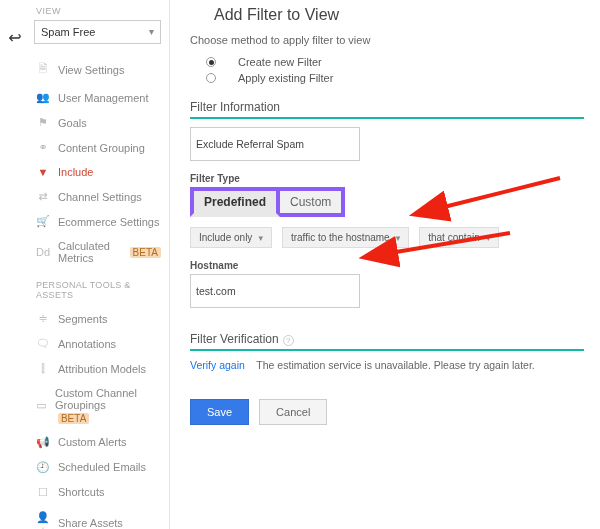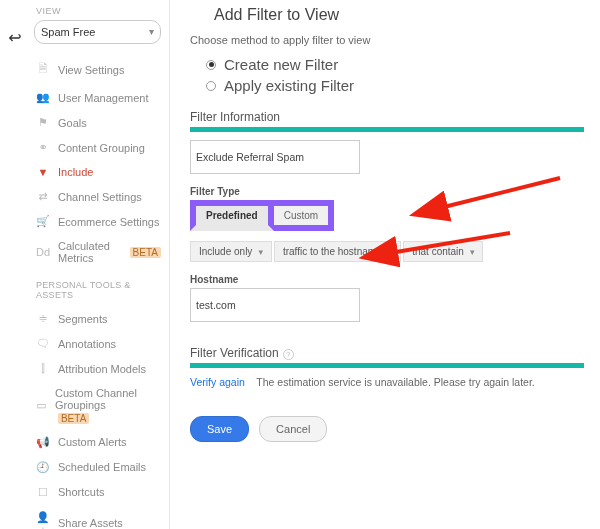--- a/index.html
+++ b/index.html
@@ -2,49 +2,49 @@
 <html><head>
 <meta charset="utf-8">
 <style>
   * { box-sizing: border-box; margin: 0; padding: 0; }
   body { font-family: Arial, Helvetica, sans-serif; font-size: 11px; color: #555; background: #fff; width: 600px; }
   .container { display: flex; }
   .back-col { width: 30px; padding-top: 28px; text-align: center; }
   .back-arrow { font-size: 16px; color: #333; cursor: pointer; display: inline-block; }
   .sidebar { width: 140px; border-right: 1px solid #e5e5e5; padding: 6px 4px 10px 0; }
   .view-label { font-size: 9px; color: #aaa; letter-spacing: 0.5px; padding: 0 0 4px 6px; }
-  .view-select { margin: 0 4px 10px 4px; border: 1px solid #ccc; border-radius: 10px; padding: 5px 6px; font-size: 11px; color: #333; cursor: pointer; position: relative; background:#fff; }
+  .view-select { margin: 0 4px 10px 4px; border: 1px solid #ccc; border-radius: 0; padding: 5px 6px; font-size: 11px; color: #333; cursor: pointer; position: relative; background:#fff; }
   .view-select:after { content: "▾"; position: absolute; right: 6px; top: 5px; color: #888; font-size: 10px; }
   .side-item { display: flex; align-items: center; padding: 6px 4px 6px 6px; color: #888; cursor: pointer; gap: 8px; }
   .side-item .icon { width: 14px; text-align: center; color: #bbb; font-size: 11px; }
   .side-item.active { color: #d14836; }
   .side-item.active .icon { color: #d14836; }
   .side-section { font-size: 9px; color: #aaa; letter-spacing: 0.3px; padding: 10px 6px 6px 6px; }
   .beta { display: inline-block; font-size: 10px; background: #f7d7b4; color: #b36b1e; padding: 0 3px; border-radius: 2px; margin-left: 3px; vertical-align: middle; }
   .main { flex: 1; padding: 6px 16px 20px 20px; }
   h1 { font-size: 16px; color: #444; font-weight: normal; margin-bottom: 10px; margin-left: 24px; }
   .sub { font-size: 11px; color: #666; margin-bottom: 8px; }
-  .radio-row { display: flex; align-items: center; gap: 8px; padding: 2px 0 2px 16px; font-size: 15px; color: #555; }
+  .radio-row { display: flex; align-items: center; gap: 22px; padding: 2px 0 2px 16px; font-size: 11px; color: #555; }
   .radio { width: 10px; height: 10px; border: 1px solid #999; border-radius: 50%; display: inline-block; position: relative; }
   .radio.filled:after { content:""; position:absolute; inset:1.5px; background:#333; border-radius:50%; }
-  .section-title { font-size: 12px; color: #555; border-bottom: 5px solid #14b8a6; padding-bottom: 3px; margin-top: 14px; margin-bottom: 8px; }
+  .section-title { font-size: 12px; color: #555; border-bottom: 2px solid #14b8a6; padding-bottom: 3px; margin-top: 14px; margin-bottom: 8px; }
   .field-label { font-size: 10px; font-weight: bold; color: #555; margin-bottom: 3px; }
   .text-input { width: 170px; border: 1px solid #ccc; padding: 10px 5px; font-size: 10.5px; color: #444; }
   .tabs { display: flex; margin-bottom: 10px; }
-  .tab { background: #f1f1f1; border: 6px solid #8b5cf6; padding: 4px 10px; font-size: 10px; color: #666; cursor: pointer; }
+  .tab { background: #f1f1f1; border: 4px solid #8b5cf6; padding: 4px 10px; font-size: 12px; color: #666; cursor: pointer; }
   .tab.active { background: #e8e8e8; color: #333; font-weight: bold; border-bottom-color:#e8e8e8; }
   .tab + .tab { border-left: none; }
-  .dd-row { display: flex; gap: 2px; align-items: center; margin-bottom: 12px; }
+  .dd-row { display: flex; gap: 10px; align-items: center; margin-bottom: 12px; }
   .dd { background: #f1f1f1; border: 1px solid #ddd; padding: 4px 8px; font-size: 10px; color: #555; cursor: pointer; white-space: nowrap; }
   .dd .caret { color: #888; margin-left: 6px; font-size: 9px; }
   .info-icon { display:inline-block; width:11px; height:11px; border:1px solid #ccc; border-radius:50%; color:#bbb; font-size:8px; text-align:center; line-height:10px; margin-left:4px; }
   .link { color: #1a73e8; cursor: pointer; }
   .verify-row { font-size: 10.5px; color: #666; }
   .btn-row { display: flex; gap: 10px; margin-top: 28px; }
-  .btn { padding: 6px 16px; font-size: 11px; border: 1px solid #ccc; background: #f4f4f4; color: #666; cursor: pointer; border-radius: 12px; }
+  .btn { padding: 6px 16px; font-size: 11px; border: 1px solid #ccc; background: #f4f4f4; color: #666; cursor: pointer; border-radius: 0; }
   .btn.primary { background: #357ae8; border-color: #2f6fd1; color: #fff; }
   .arrow-annot { position: absolute; pointer-events: none; }
   .page-wrap { position: relative; }
   svg.arrow { overflow: visible; }
 </style>
 </head>
 <body>
 
 <div class="page-wrap">
 <div class="container">

